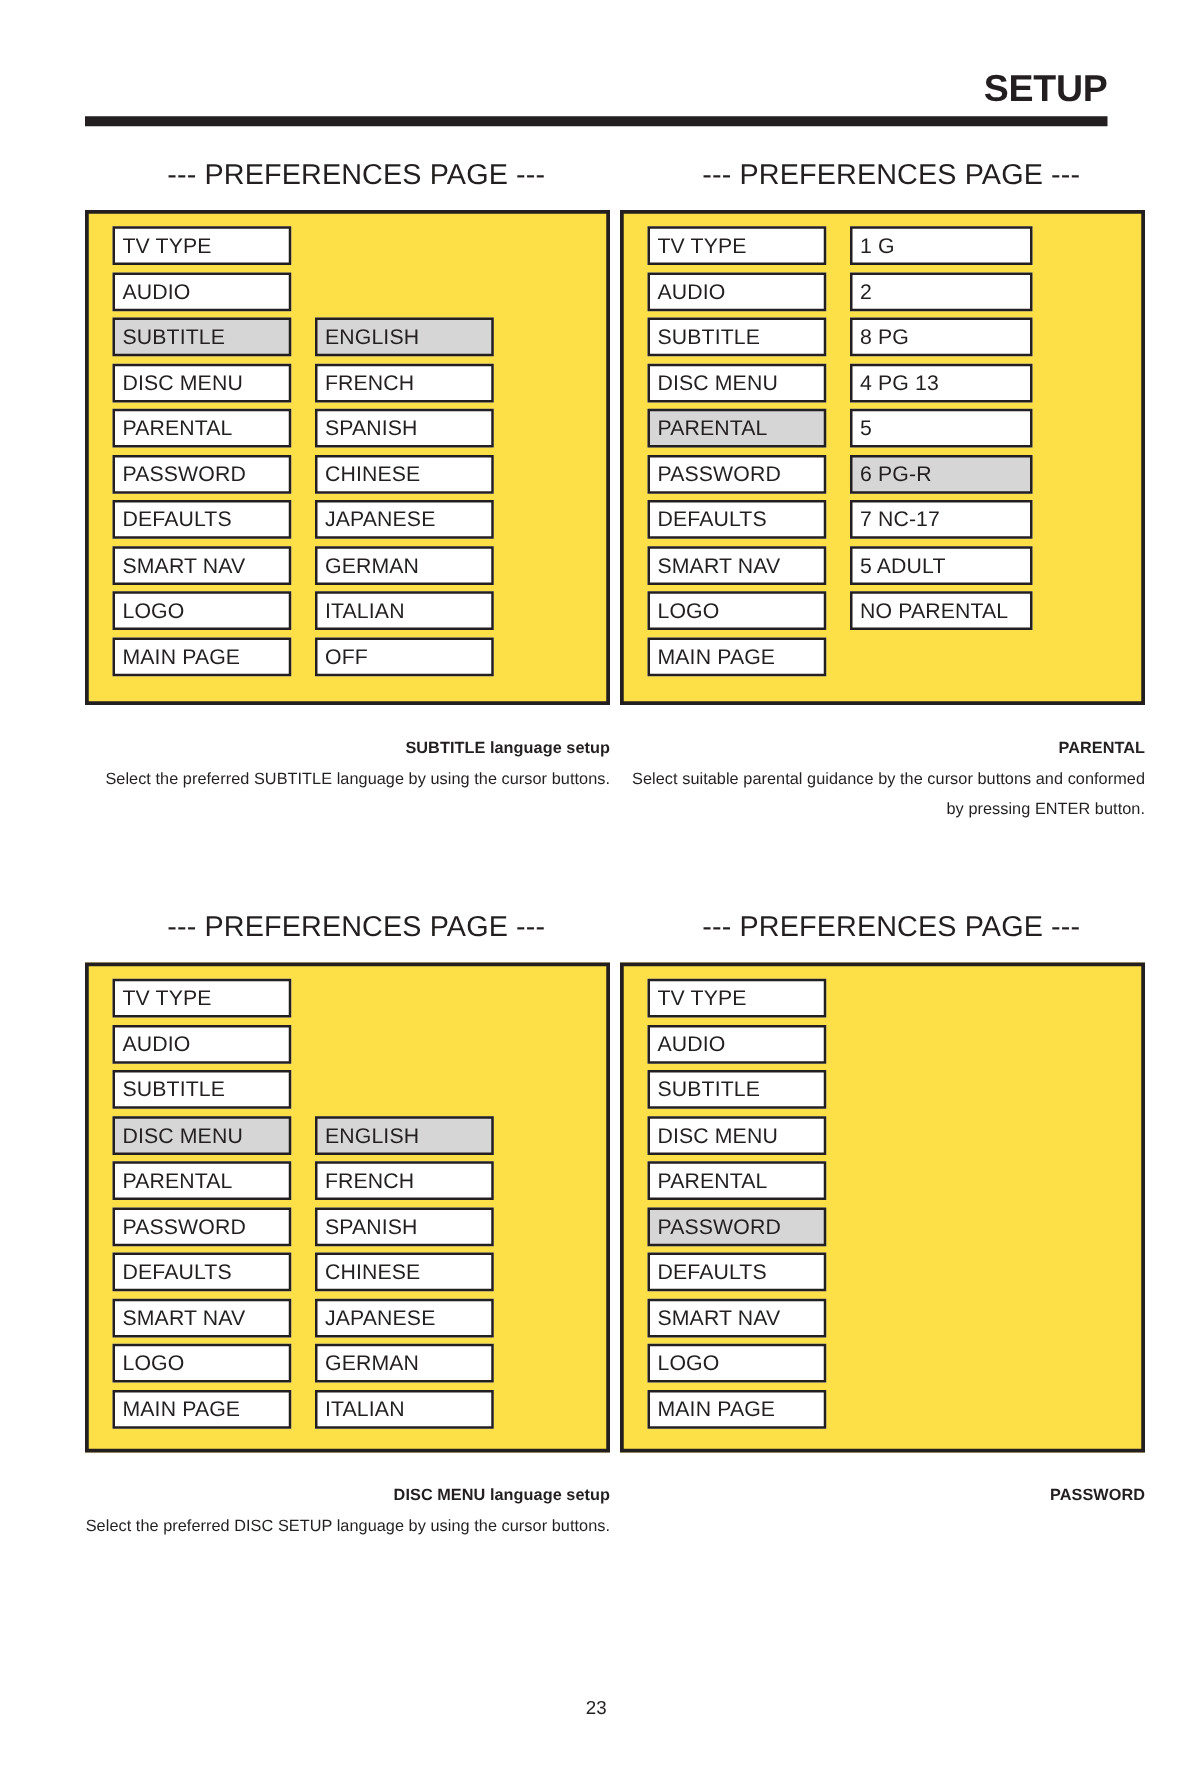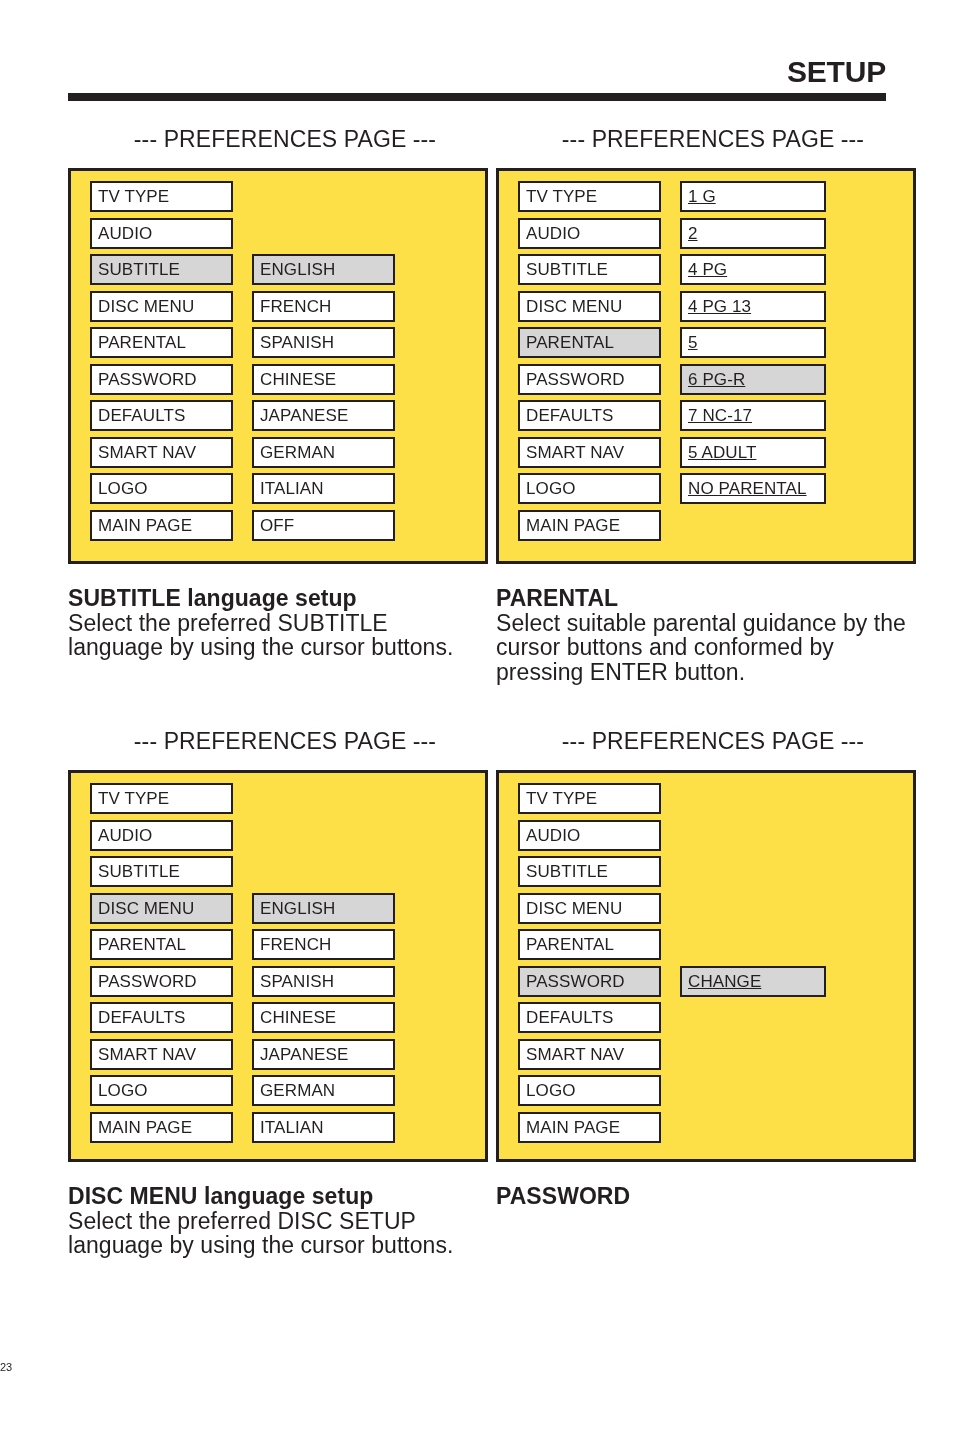--- a/index.html
+++ b/index.html
@@ -65,21 +65,21 @@
     background: #fde047;
   }
   .osd.short { height: 392px; }
 
   .osd-col {
     position: absolute;
     top: 10px;
   }
   .col-left  { left: 19px;  width: 143px; }
   .col-right { left: 181px; width: 143px; }
-  .col-right-wide { left: 181px; width: 146px; text-decoration: underline; }
+  .col-right-wide { left: 181px; width: 146px; }
 
   .osd-item {
     box-sizing: border-box;
     height: 31px;
     border: 2px solid #231f20;
     background: #ffffff;
     font-size: 17px;
     line-height: 27px;
     padding-left: 6px;
     margin-bottom: 5.5px;
@@ -91,41 +91,42 @@
     background: #d6d6d6;
   }
   .osd-item.spacer {
     border: none;
     background: transparent;
   }
 
   
   .caption {
     margin-top: 22px;
-    font-size: 23px;
+    font-size: 13px;
     line-height: 24.5px;
     letter-spacing: 0.05px;
+    text-align: right;
   }
   .caption .cap-title {
     font-weight: bold;
     display: block;
   }
   .caption .cap-body {
     display: block;
     white-space: pre-line;
   }
 
   
   #folio {
     position: absolute;
     left: 0;
     top: 1358px;
     width: 954px;
-    text-align: left;
-    font-size: 11px;
+    text-align: center;
+    font-size: 15px;
     line-height: 18px;
   }
 </style>
 </head>
 <body>
 
 <div id="page-header">
   <h1 class="title">SETUP</h1>
   <div class="rule"></div>
 </div>
@@ -175,21 +176,21 @@
         <div class="osd-item sel">PARENTAL</div>
         <div class="osd-item">PASSWORD</div>
         <div class="osd-item">DEFAULTS</div>
         <div class="osd-item">SMART NAV</div>
         <div class="osd-item">LOGO</div>
         <div class="osd-item">MAIN PAGE</div>
       </div>
     <div class="osd-col col-right-wide">
         <div class="osd-item">1 G</div>
         <div class="osd-item">2</div>
-        <div class="osd-item">4 PG</div>
+        <div class="osd-item">8 PG</div>
         <div class="osd-item">4 PG 13</div>
         <div class="osd-item">5</div>
         <div class="osd-item sel">6 PG-R</div>
         <div class="osd-item">7 NC-17</div>
         <div class="osd-item">5 ADULT</div>
         <div class="osd-item">NO PARENTAL</div>
       </div>
   </div>
   <div class="caption">
     <span class="cap-title">PARENTAL</span>
@@ -239,28 +240,20 @@
         <div class="osd-item">AUDIO</div>
         <div class="osd-item">SUBTITLE</div>
         <div class="osd-item">DISC MENU</div>
         <div class="osd-item">PARENTAL</div>
         <div class="osd-item sel">PASSWORD</div>
         <div class="osd-item">DEFAULTS</div>
         <div class="osd-item">SMART NAV</div>
         <div class="osd-item">LOGO</div>
         <div class="osd-item">MAIN PAGE</div>
       </div>
-    <div class="osd-col col-right-wide">
-        <div class="osd-item spacer"></div>
-        <div class="osd-item spacer"></div>
-        <div class="osd-item spacer"></div>
-        <div class="osd-item spacer"></div>
-        <div class="osd-item spacer"></div>
-        <div class="osd-item sel">CHANGE</div>
-      </div>
   </div>
   <div class="caption">
     <span class="cap-title">PASSWORD</span>
   </div>
 </div>
 
 <div id="folio">
   <span>23</span>
 </div>
 

